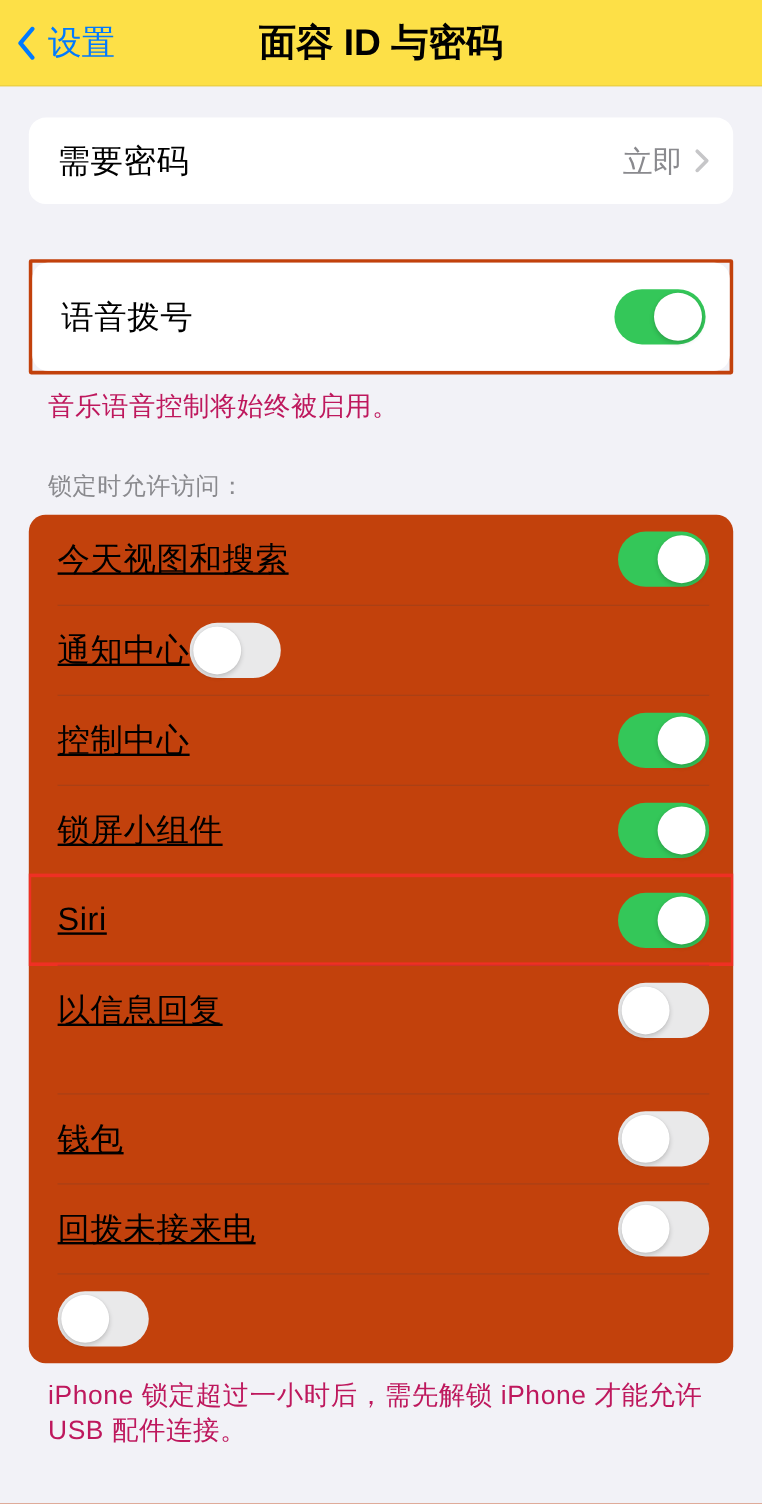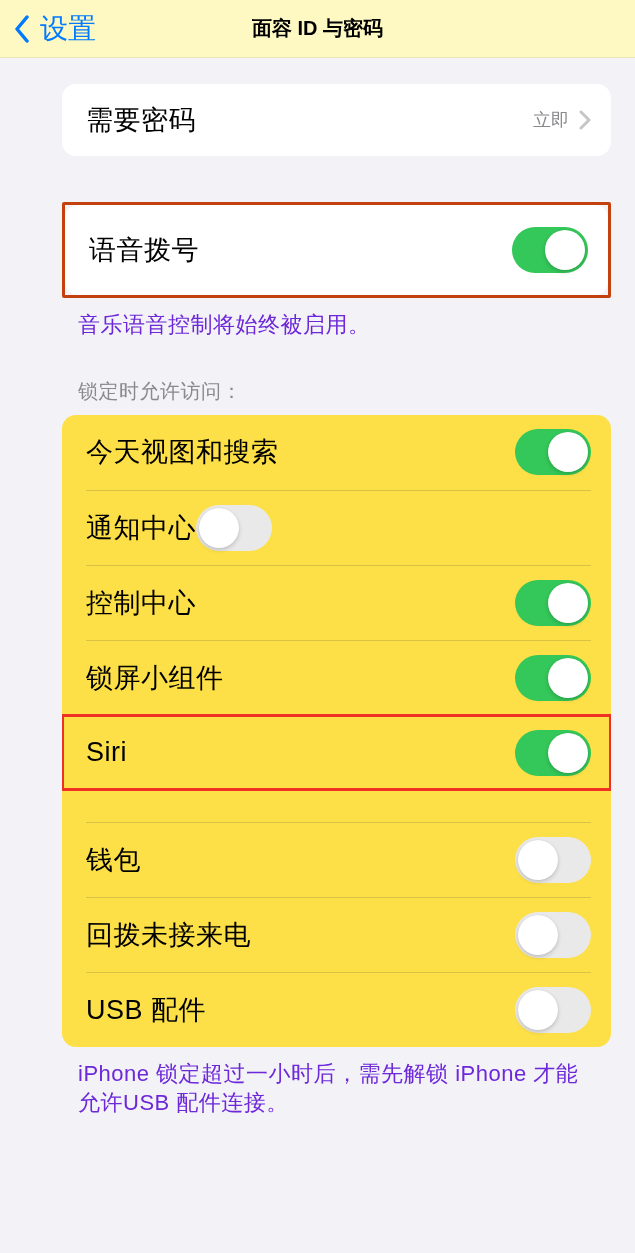--- a/index.html
+++ b/index.html
@@ -11,22 +11,22 @@
     body {
       font-family: -apple-system, BlinkMacSystemFont, "Helvetica Neue", "PingFang SC", sans-serif;
       background: #f2f2f7;
       width: 635px;
       height: 1253px;
       overflow: hidden;
     }
     .nav-bar {
       display: flex;
       align-items: center;
-      height: 58px;
-      background: #fef9c3;
+      height: 72px;
+      background: #fde047;
       border-bottom: 1px solid rgba(0,0,0,0.08);
       position: relative;
       padding: 0 14px;
     }
     .back-button {
       display: flex;
       align-items: center;
       color: #007aff;
       font-size: 28px;
       cursor: pointer;
@@ -37,31 +37,30 @@
       margin-right: 10px;
     }
     .back-chevron svg {
       display: block;
     }
     .nav-title {
       position: absolute;
       left: 0;
       right: 0;
       text-align: center;
-      font-size: 20px;
+      font-size: 31px;
       font-weight: 600;
       color: #000;
       pointer-events: none;
     }
     .content {
       padding: 0 0 0 0;
     }
     .group {
       margin-top: 30px;
-      padding-left: 38px;
     }
     .group-first {
       margin-top: 26px;
     }
     .group-card {
       background: #fff;
       border-radius: 14px;
       margin: 0 24px;
       overflow: hidden;
     }
@@ -86,33 +85,33 @@
       font-size: 27px;
       color: #000;
       letter-spacing: 0.5px;
     }
     .row-value-wrap {
       display: flex;
       align-items: center;
       gap: 10px;
     }
     .row-value {
-      font-size: 18px;
+      font-size: 25px;
       color: #8a8a8e;
     }
     .chevron-right {
       width: 12px;
       height: 20px;
     }
     .chevron-right svg {
       display: block;
     }
     .footer-text {
       font-size: 22px;
-      color: #6d28d9;
+      color: #be185d;
       margin: 12px 40px 0 40px;
       line-height: 1.35;
       letter-spacing: 0.5px;
     }
     .header-text {
       font-size: 20px;
       color: #8a8a8e;
       margin: 0 40px 10px 40px;
       letter-spacing: 0.5px;
     }
@@ -142,24 +141,25 @@
     .toggle-on .toggle-knob {
       right: 3px;
     }
     .toggle-off .toggle-knob {
       left: 3px;
     }
     .group-spacer-sm {
       margin-top: 38px;
     }
     .list-card {
-      background: #fde047;
+      background: #c2410c;
       border-radius: 14px;
       margin: 0 24px;
       overflow: hidden;
+      text-decoration: underline;
     }
     .list-row {
       display: flex;
       align-items: center;
       justify-content: space-between;
       min-height: 75px;
       padding-right: 20px;
       position: relative;
     }
     .list-row-inner {
@@ -266,39 +266,46 @@
           </div>
         </div>
         <div class="list-row list-row-hl" style="padding-left: 24px;">
           <div class="list-row-inner" style="border-top: 1px solid rgba(60, 60, 67, 0.18); min-height: 75px; display: flex; align-items: center; justify-content: space-between; width: 100%;">
             <div class="row-label">Siri</div>
             <div class="toggle toggle-on">
               <div class="toggle-knob"></div>
             </div>
           </div>
         </div>
+        <div class="list-row" style="padding-left: 24px;">
+          <div class="list-row-inner" style="border-top: 1px solid rgba(60, 60, 67, 0.18); min-height: 75px; display: flex; align-items: center; justify-content: space-between; width: 100%;">
+            <div class="row-label">以信息回复</div>
+            <div class="toggle toggle-off">
+              <div class="toggle-knob"></div>
+            </div>
+          </div>
+        </div>
         <div class="list-row" style="padding-left: 24px; margin-top: 32px;">
           <div class="list-row-inner" style="border-top: 1px solid rgba(60, 60, 67, 0.18); min-height: 75px; display: flex; align-items: center; justify-content: space-between; width: 100%;">
             <div class="row-label">钱包</div>
             <div class="toggle toggle-off">
               <div class="toggle-knob"></div>
             </div>
           </div>
         </div>
         <div class="list-row" style="padding-left: 24px;">
           <div class="list-row-inner" style="border-top: 1px solid rgba(60, 60, 67, 0.18); min-height: 75px; display: flex; align-items: center; justify-content: space-between; width: 100%;">
             <div class="row-label">回拨未接来电</div>
             <div class="toggle toggle-off">
               <div class="toggle-knob"></div>
             </div>
           </div>
         </div>
         <div class="list-row" style="padding-left: 24px;">
           <div class="list-row-inner" style="border-top: 1px solid rgba(60, 60, 67, 0.18); min-height: 75px; display: flex; align-items: center; justify-content: space-between; width: 100%;">
-            <div class="row-label">USB 配件</div>
             <div class="toggle toggle-off">
               <div class="toggle-knob"></div>
             </div>
           </div>
         </div>
       </div>
     <div class="footer-text">iPhone 锁定超过一小时后，需先解锁 iPhone 才能允许USB 配件连接。</div>
   </div>
 
 </div>

